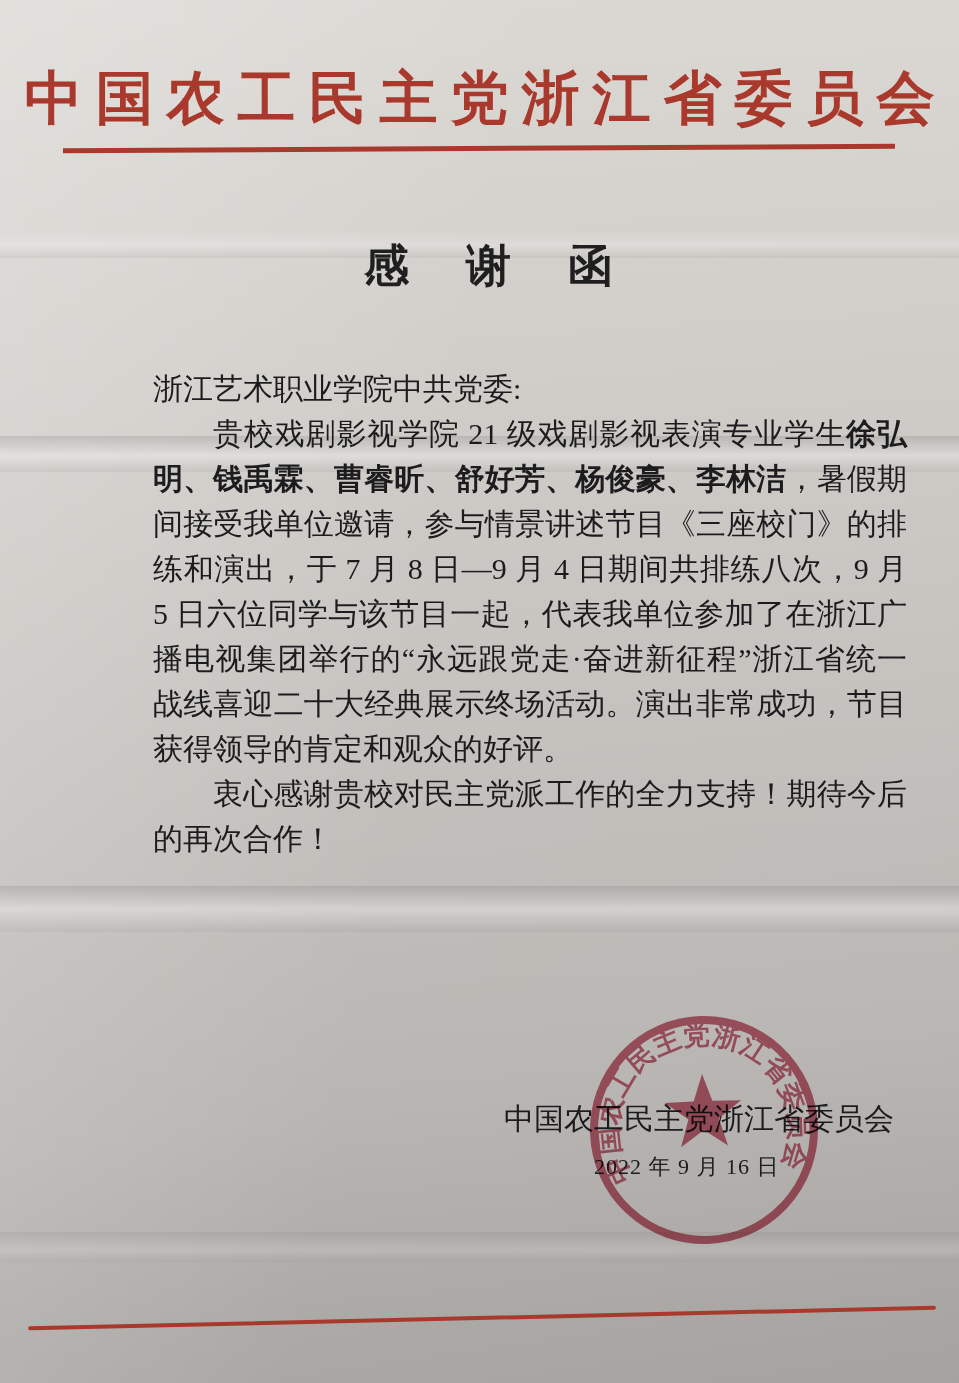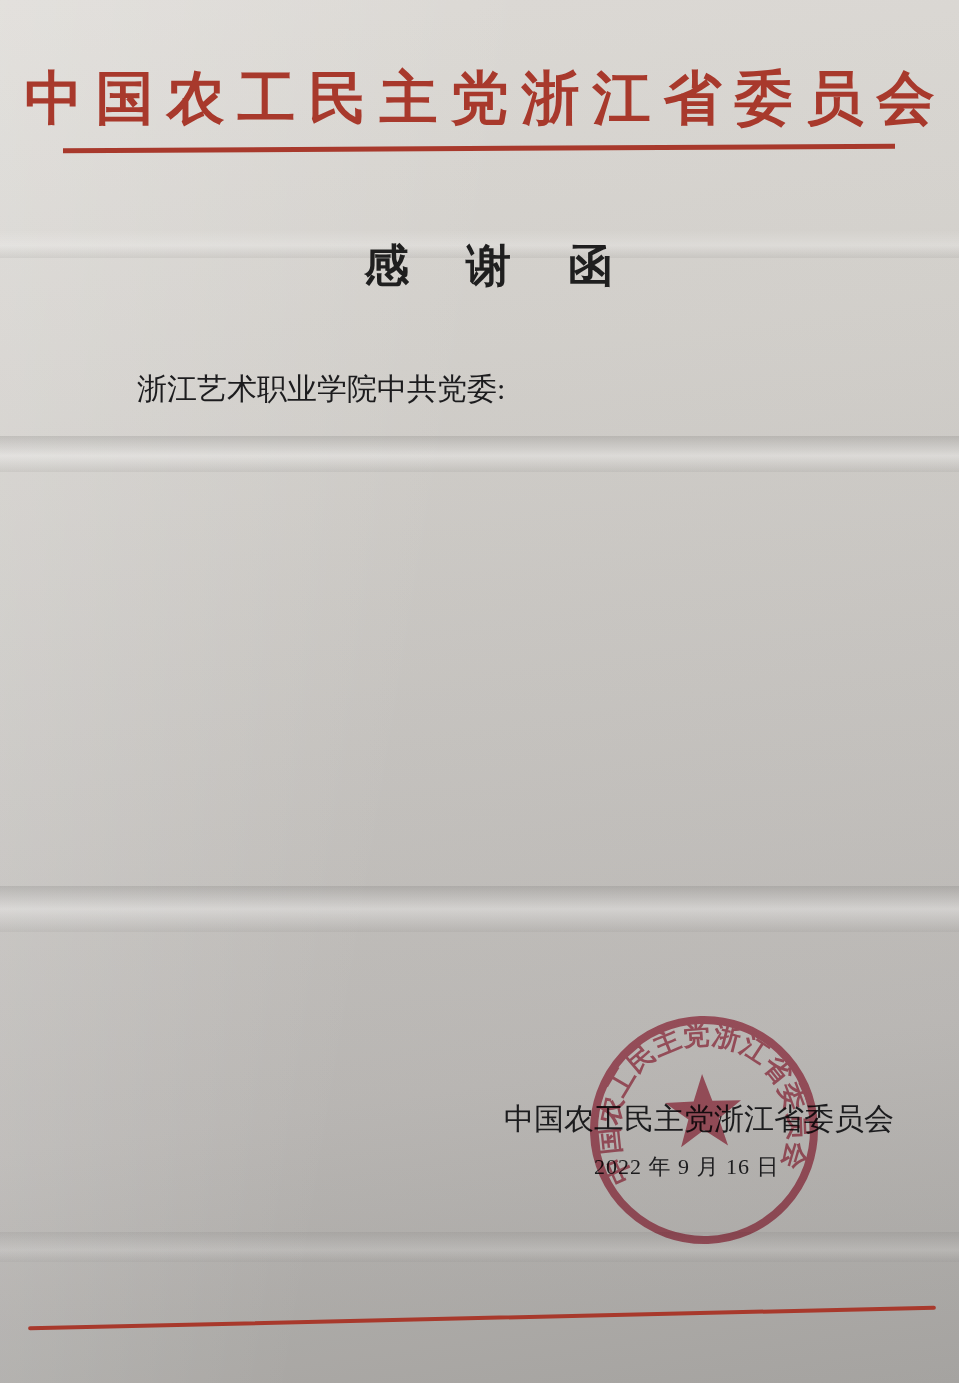--- a/index.html
+++ b/index.html
@@ -48,21 +48,21 @@
   }
   .letter-title {
     position: absolute; top: 236px; left: 0; right: 0;
     text-align: center;
     font-size: 45px; font-weight: bold;
     letter-spacing: 6px;
     color: #1f1f1f;
     padding-left: 24px;
   }
   .letter-body {
-    position: absolute; top: 366px; left: 137px; width: 754px;
+    position: absolute; top: 366px; left: 153px; width: 754px;
     font-size: 30px; line-height: 45px;
     text-align: justify;
     color: var(--ink);
   }
   .salutation { text-indent: 0; }
   .para { text-indent: 2em; }
   .names { font-weight: bold; }
 
   .signature-org {
     position: absolute; top: 1099px; left: 504px;
@@ -105,20 +105,22 @@
 
 <div class="org-header">中国农工民主党浙江省委员会</div>
 
 <div class="header-rule"></div>
 
 <div class="letter-title">感　谢　函</div>
 
 <div class="letter-body">
   <p class="salutation">浙江艺术职业学院中共党委:</p>
   <div>
+      <p class="para"><span>贵校戏剧影视学院 21 级戏剧影视表演专业学生</span><span class="names">徐弘明、钱禹霖、曹睿昕、舒好芳、杨俊豪、李林洁</span><span>，暑假期间接受我单位邀请，参与情景讲述节目《三座校门》的排练和演出，于 7 月 8 日—9 月 4 日期间共排练八次，9 月 5 日六位同学与该节目一起，代表我单位参加了在浙江广播电视集团举行的“永远跟党走·奋进新征程”浙江省统一战线喜迎二十大经典展示终场活动。演出非常成功，节目获得领导的肯定和观众的好评。</span></p>
+      <p class="para"><span>衷心感谢贵校对民主党派工作的全力支持！期待今后的再次合作！</span></p>
     </div>
 </div>
 
 <div class="signature-org">中国农工民主党浙江省委员会</div>
 
 <div class="signature-date">2022 年 9 月 16 日</div>
 
 <svg class="seal" viewBox="0 0 240 240" xmlns="http://www.w3.org/2000/svg">
   <circle cx="120" cy="120" r="110" fill="none" stroke="currentColor" stroke-width="8"></circle>
   <polygon fill="currentColor" points="120,64 129.4,91.06 158.04,91.64 135.22,108.94 143.51,136.36 120,120 96.49,136.36 104.78,108.94 81.96,91.64 110.6,91.06"></polygon>

